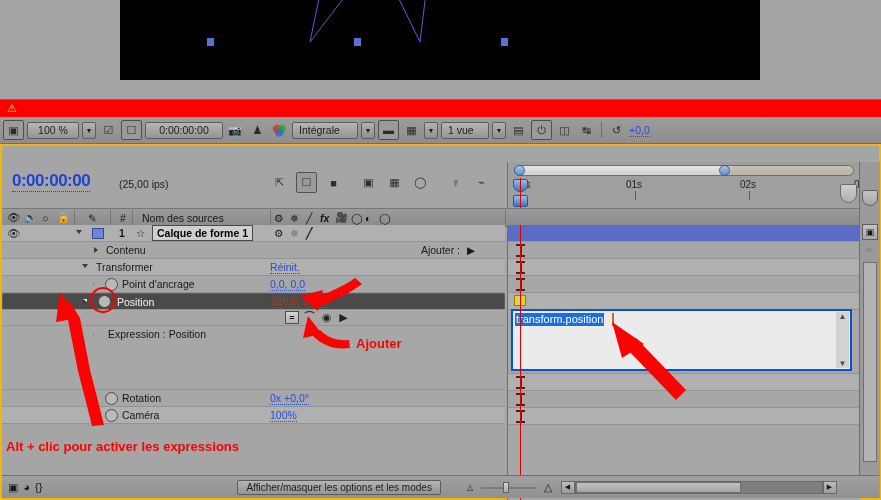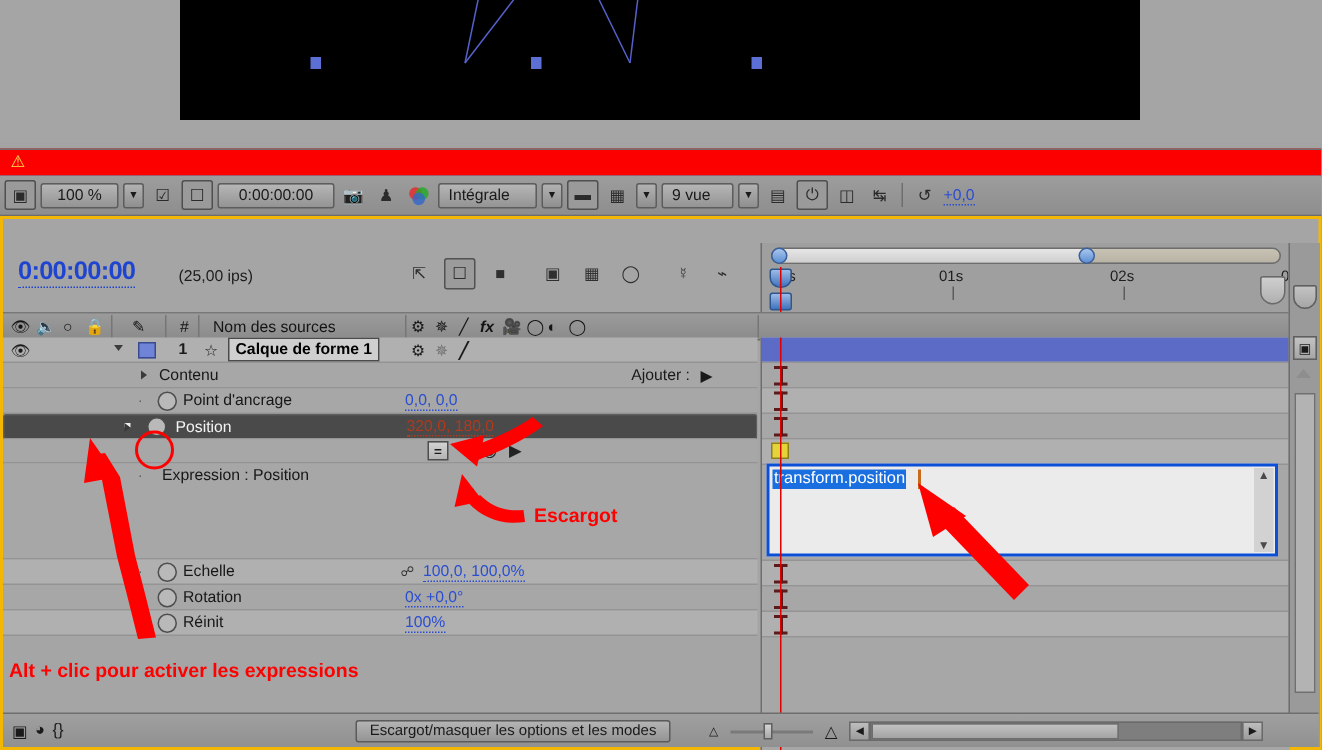--- a/index.html
+++ b/index.html
@@ -199,21 +199,21 @@
           <circle cx="5" cy="5" r="4.2" fill="#d33" opacity=".9"></circle>
           <circle cx="9.5" cy="5" r="4.2" fill="#2a2" opacity=".8"></circle>
           <circle cx="7.2" cy="8.6" r="4.2" fill="#36c" opacity=".8"></circle>
         </svg>
     </div>
     <div class="sel" style="width:66px;">Intégrale</div>
     <div class="caret">▼</div>
     <div class="iconbtn framed">▬</div>
     <div class="iconbtn">▦</div>
     <div class="caret">▼</div>
-    <div class="sel" style="width:48px;">9 vue</div>
+    <div class="sel" style="width:48px;">1 vue</div>
     <div class="caret">▼</div>
     <div class="iconbtn">▤</div>
     <div class="iconbtn framed">⏻</div>
     <div class="iconbtn">◫</div>
     <div class="iconbtn">↹</div>
     <div class="vsep"></div>
     <div class="iconbtn">↺</div>
     <div class="lnkblue">+0,0</div>
   </div>
 
@@ -292,20 +292,25 @@
         <span style="position:absolute;left:304px;font-weight:bold;">╱</span>
       </div>
 
       <div class="row base">
         <span class="tri" style="position:absolute;left:92px;"></span>
         <span class="pname" style="position:absolute;left:104px;">Contenu</span>
         <span style="position:absolute;right:45px;text-align:right;">Ajouter :</span>
         <span style="position:absolute;right:30px;">▶</span>
       </div>
 
+      <div class="row alt">
+        <span class="tri down" style="position:absolute;left:80px;"></span>
+        <span class="pname" style="position:absolute;left:94px;">Transformer</span>
+        <span class="val" style="position:absolute;left:268px;">Réinit.</span>
+      </div>
 
       <div class="row base">
         <span style="position:absolute;left:90px;font-size:9px;color:#555;">·</span>
         <span class="stop" style="position:absolute;left:103px;"></span>
         <span class="pname" style="position:absolute;left:120px;">Point d'ancrage</span>
         <span class="val" style="position:absolute;left:268px;">0,0, 0,0</span>
       </div>
 
       <div class="row sel">
         <span class="tri dwhite" style="position:absolute;left:80px;border-top-color:#eee;"></span>
@@ -324,39 +329,32 @@
       </div>
 
       <div class="row base" style="height:16px;border-bottom:none;">
         <span style="position:absolute;left:90px;font-size:9px;color:#555;">·</span>
         <span class="pname" style="position:absolute;left:106px;">Expression : Position</span>
       </div>
       <div class="row base" style="height:16px;border-bottom:none;"></div>
       <div class="row base" style="height:16px;border-bottom:none;"></div>
       <div class="row base" style="height:16px;"></div>
 
-      <div class="row alt">
-        <span style="position:absolute;left:90px;font-size:9px;color:#555;">·</span>
-        <span class="stop" style="position:absolute;left:103px;"></span>
-        <span class="pname" style="position:absolute;left:120px;">Echelle</span>
-        <span style="position:absolute;left:265px;font-size:9px;color:#333;">☍</span>
-        <span class="val" style="position:absolute;left:280px;">100,0, 100,0%</span>
-      </div>
 
       <div class="row base">
         <span style="position:absolute;left:90px;font-size:9px;color:#555;">·</span>
         <span class="stop" style="position:absolute;left:103px;"></span>
         <span class="pname" style="position:absolute;left:120px;">Rotation</span>
         <span class="val" style="position:absolute;left:268px;">0x +0,0°</span>
       </div>
 
       <div class="row alt">
         <span style="position:absolute;left:90px;font-size:9px;color:#555;">·</span>
         <span class="stop" style="position:absolute;left:103px;"></span>
-        <span class="pname" style="position:absolute;left:120px;">Réinit</span>
+        <span class="pname" style="position:absolute;left:120px;">Caméra</span>
         <span class="val" style="position:absolute;left:268px;">100%</span>
       </div>
     </div>
 
     <div class="tlgraph">
       <div class="grow alt">
         <div class="barlayer"></div>
       </div>
       <div class="grow">
           <span class="ibeam" style="left:8px;top:2px;">
@@ -409,21 +407,21 @@
       <div class="railbtn" style="top:28px;border-radius:2px 2px 9px 9px;"></div>
       <div class="railbtn" style="top:62px;">▣</div>
       <div class="railtri" style="top:84px;"></div>
       <div class="railscroll" style="top:100px;height:200px;"></div>
     </div>
 
     <div class="bottombar">
       <span style="margin-left:6px;font-size:11px;">▣</span>
       <span style="margin-left:5px;font-size:11px;">◕</span>
       <span style="margin-left:5px;font-size:11px;">{}</span>
-      <span class="toggle-btn" style="margin-left:195px;">Escargot/masquer les options et les modes</span>
+      <span class="toggle-btn" style="margin-left:195px;">Afficher/masquer les options et les modes</span>
       <span style="margin-left:26px;font-size:8px;">△</span>
       <span style="margin-left:8px;width:55px;height:11px;position:relative;">
         <span style="position:absolute;left:0;top:5px;width:55px;height:2px;background:#7a7a7a;"></span>
         <span style="position:absolute;left:22px;top:0;width:6px;height:11px;background:linear-gradient(#d5d5d5,#a8a8a8);border:1px solid #5f5f5f;box-sizing:border-box;"></span>
       </span>
       <span style="margin-left:8px;font-size:11px;">△</span>
       <span class="arrbox" style="margin-left:8px;">◀</span>
       <span class="hscroll" style="width:248px;">
         <span class="hthumb" style="width:165px;"></span>
       </span>
@@ -449,16 +447,16 @@
     </g>
 
     <g fill="#fe0000">
       <path d="M686,390 L636,338 L626,348 L676,400 Z"></path>
       <path d="M612,322 L644,344 L622,358 Z"></path>
     </g>
   </svg>
 
   <div class="redcircle" style="left:90px;top:287px;width:22px;height:22px;"></div>
 
-  <div class="ann" style="left:356px;top:337px;font-size:13px;">Escargot</div>
+  <div class="ann" style="left:356px;top:337px;font-size:13px;">Ajouter</div>
   <div class="ann" style="left:6px;top:440px;font-size:13px;">Alt + clic pour activer les expressions</div>
 
 </div>
 
 </body></html>

